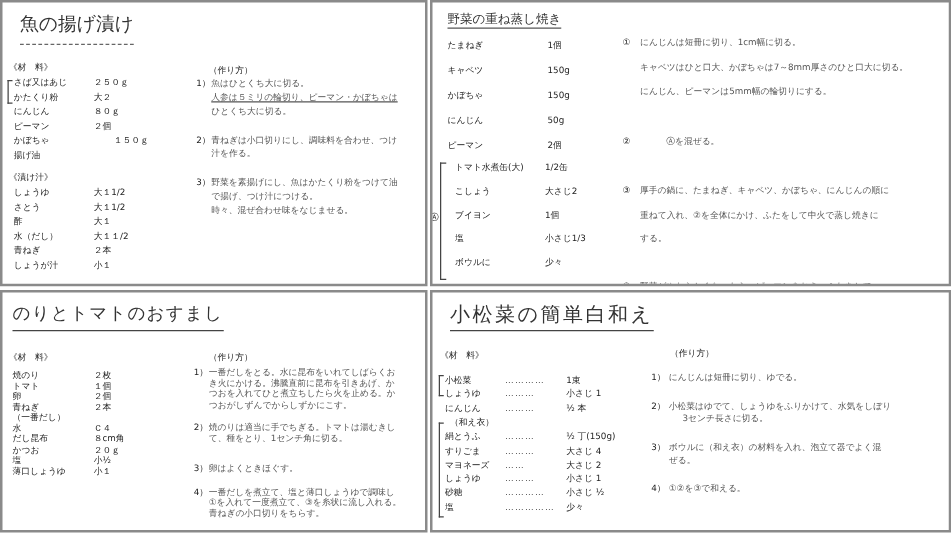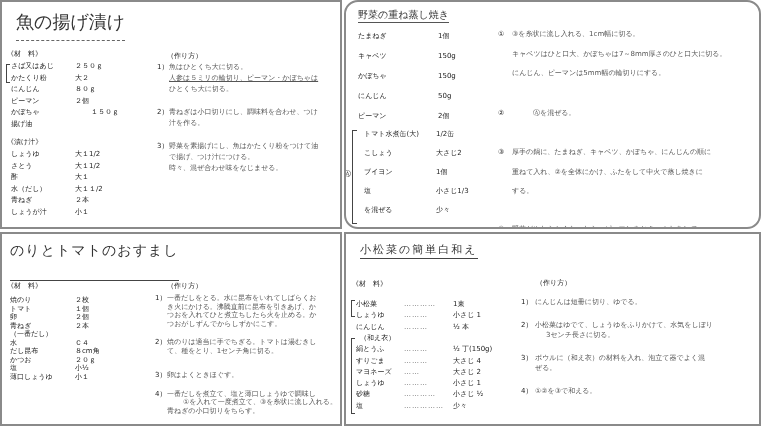--- a/index.html
+++ b/index.html
@@ -1,35 +1,35 @@
 <!DOCTYPE html>
 <html><head>
 <meta charset="utf-8">
 <style>
   html, body { margin:0; padding:0; }
   body { width:761px; height:426px; background:#ffffff; position:relative; overflow:hidden;
          font-family:"DejaVu Sans", sans-serif; color:#222; }
   .card { position:absolute; background:#fff; border:2px solid #8a8a8a; box-sizing:border-box; overflow:hidden; }
   #c1 { left:0; top:0; width:342px; height:229px; }
-  #c2 { left:344px; top:0; width:417px; height:229px;border-radius:14px; }
+  #c2 { left:344px; top:0; width:417px; height:229px; }
   #c3 { left:0; top:232px; width:342px; height:194px; }
   #c4 { left:344px; top:232px; width:417px; height:194px; }
   .title { position:absolute; font-family:"DejaVu Serif", serif; color:#333; }
   .abs { position:absolute; white-space:nowrap; }
   .t7 { font-size:7px; line-height:9px; }
   .gray { color:#555; }
   .ul-wavy { border-bottom:1px dashed #666; }
   .bracket { position:absolute; border:1px solid #444; border-right:none; }
   .lead { letter-spacing:1px; color:#555; }
 </style>
 </head>
 <body>
 
 <div class="card" id="c1">
-  <div class="title ul-wavy" style="left:14px;top:8px;font-size:18px;padding-bottom:6px;">魚の揚げ漬け</div>
+  <div class="title ul-wavy" style="left:14px;top:8px;font-size:15px;padding-bottom:6px;">魚の揚げ漬け</div>
   <div class="abs t7" style="left:5px;top:48px;">《材　料》</div>
   <div class="bracket" style="left:4px;top:62px;width:3px;height:17px;"></div>
   <div id="r1ing">
       <div class="abs t7" style="left:9px;top:60px;">さば又はあじ</div>
       <div class="abs t7" style="left:73px;top:60px;">２５０ｇ</div>
       <div class="abs t7" style="left:9px;top:71.5px;">かたくり粉</div>
       <div class="abs t7" style="left:73px;top:71.5px;">大２</div>
       <div class="abs t7" style="left:9px;top:83px;">にんじん</div>
       <div class="abs t7" style="left:73px;top:83px;">８０ｇ</div>
       <div class="abs t7" style="left:9px;top:94.5px;">ピーマン</div>
@@ -88,41 +88,41 @@
   <div class="abs t7" style="left:-2px;top:168px;">Ⓐ</div>
   <div id="r2grp">
       <div class="abs t7" style="left:18px;top:128px;">トマト水煮缶(大)</div>
       <div class="abs t7" style="left:90px;top:128px;">1/2缶</div>
       <div class="abs t7" style="left:18px;top:147px;">こしょう</div>
       <div class="abs t7" style="left:90px;top:147px;">大さじ2</div>
       <div class="abs t7" style="left:18px;top:166px;">ブイヨン</div>
       <div class="abs t7" style="left:90px;top:166px;">1個</div>
       <div class="abs t7" style="left:18px;top:185px;">塩</div>
       <div class="abs t7" style="left:90px;top:185px;">小さじ1/3</div>
-      <div class="abs t7" style="left:18px;top:204px;">を混ぜる</div>
+      <div class="abs t7" style="left:18px;top:204px;">ボウルに</div>
       <div class="abs t7" style="left:90px;top:204px;">少々</div>
     </div>
   <div id="r2steps">
       <div class="abs t7" style="left:152px;top:28px;">①</div>
-      <div class="abs t7 gray" style="left:166px;top:28px;">③を糸状に流し入れる、1cm幅に切る。</div>
+      <div class="abs t7 gray" style="left:166px;top:28px;">にんじんは短冊に切り、1cm幅に切る。</div>
       <div class="abs t7 gray" style="left:166px;top:47.5px;">キャベツはひと口大、かぼちゃは7～8mm厚さのひと口大に切る。</div>
       <div class="abs t7 gray" style="left:166px;top:67px;">にんじん、ピーマンは5mm幅の輪切りにする。</div>
       <div class="abs t7" style="left:152px;top:106.5px;">②</div>
       <div class="abs t7 gray" style="left:166px;top:106.5px;margin-left:21px;">Ⓐを混ぜる。</div>
       <div class="abs t7" style="left:152px;top:146px;">③</div>
       <div class="abs t7 gray" style="left:166px;top:146px;">厚手の鍋に、たまねぎ、キャベツ、かぼちゃ、にんじんの順に</div>
       <div class="abs t7 gray" style="left:166px;top:165.5px;">重ねて入れ、②を全体にかけ、ふたをして中火で蒸し焼きに</div>
       <div class="abs t7 gray" style="left:166px;top:185px;">する。</div>
       <div class="abs t7" style="left:152px;top:222.5px;">④</div>
       <div class="abs t7 gray" style="left:166px;top:222.5px;">野菜がやわらかくなったら、ピーマンをおき、ふたをして、</div>
     </div>
 </div>
 
 <div class="card" id="c3">
-  <div class="title" style="left:8px;top:8px;font-size:14px;border-bottom:1px solid #444;padding-bottom:20px;letter-spacing:1px;">のりとトマトのおすまし</div>
+  <div class="title" style="left:8px;top:8px;font-size:14px;border-bottom:1px solid #444;padding-bottom:4px;letter-spacing:1px;">のりとトマトのおすまし</div>
   <div class="abs t7" style="left:5px;top:48px;">《材　料》</div>
   <div id="r3ing">
       <div class="abs t7" style="left:8px;top:62px;">焼のり</div>
       <div class="abs t7" style="left:73px;top:62px;">２枚</div>
       <div class="abs t7" style="left:8px;top:70.5px;">トマト</div>
       <div class="abs t7" style="left:73px;top:70.5px;">１個</div>
       <div class="abs t7" style="left:8px;top:79px;">卵</div>
       <div class="abs t7" style="left:73px;top:79px;">２個</div>
       <div class="abs t7" style="left:8px;top:87.5px;">青ねぎ</div>
       <div class="abs t7" style="left:73px;top:87.5px;">２本</div>
@@ -146,27 +146,27 @@
       <div class="abs t7 gray" style="left:165px;top:68.5px;">き火にかける。沸騰直前に昆布を引きあげ、か</div>
       <div class="abs t7 gray" style="left:165px;top:77px;">つおを入れてひと煮立ちしたら火を止める。か</div>
       <div class="abs t7 gray" style="left:165px;top:85.5px;">つおがしずんでからしずかにこす。</div>
       <div class="abs t7" style="left:153px;top:104px;">2）</div>
       <div class="abs t7 gray" style="left:165px;top:104px;">焼のりは適当に手でちぎる。トマトは湯むきし</div>
       <div class="abs t7 gray" style="left:165px;top:112.5px;">て、種をとり、1センチ角に切る。</div>
       <div class="abs t7" style="left:153px;top:137px;">3）</div>
       <div class="abs t7 gray" style="left:165px;top:137px;">卵はよくときほぐす。</div>
       <div class="abs t7" style="left:153px;top:155.5px;">4）</div>
       <div class="abs t7 gray" style="left:165px;top:155.5px;">一番だしを煮立て、塩と薄口しょうゆで調味し</div>
-      <div class="abs t7 gray" style="left:165px;top:164px;margin-left:16px;">①を入れて一度煮立て、③を糸状に流し入れる。</div>
+      <div class="abs t7 gray" style="left:165px;top:164px;">①を入れて一度煮立て、③を糸状に流し入れる。</div>
       <div class="abs t7 gray" style="left:165px;top:172.5px;">青ねぎの小口切りをちらす。</div>
     </div>
 </div>
 
 <div class="card" id="c4">
-  <div class="title" style="left:14px;top:8px;font-size:11px;border-bottom:1px solid #444;padding-bottom:1px;letter-spacing:2px;">小松菜の簡単白和え</div>
+  <div class="title" style="left:14px;top:8px;font-size:16px;border-bottom:1px solid #444;padding-bottom:1px;letter-spacing:2px;">小松菜の簡単白和え</div>
   <div class="abs t7" style="left:6px;top:46px;">《材　料》</div>
   <div class="bracket" style="left:5px;top:66px;width:3px;height:15px;"></div>
   <div class="bracket" style="left:5px;top:104px;width:3px;height:74px;"></div>
   <div id="r4ing">
       <div class="abs t7" style="left:10px;top:66px;">小松菜</div>
       <div class="abs t7 lead" style="left:58px;top:66px;">…………</div>
       <div class="abs t7" style="left:107px;top:66px;">1束</div>
       <div class="abs t7" style="left:10px;top:77.3px;">しょうゆ</div>
       <div class="abs t7 lead" style="left:58px;top:77.3px;">………</div>
       <div class="abs t7" style="left:107px;top:77.3px;">小さじ 1</div>

